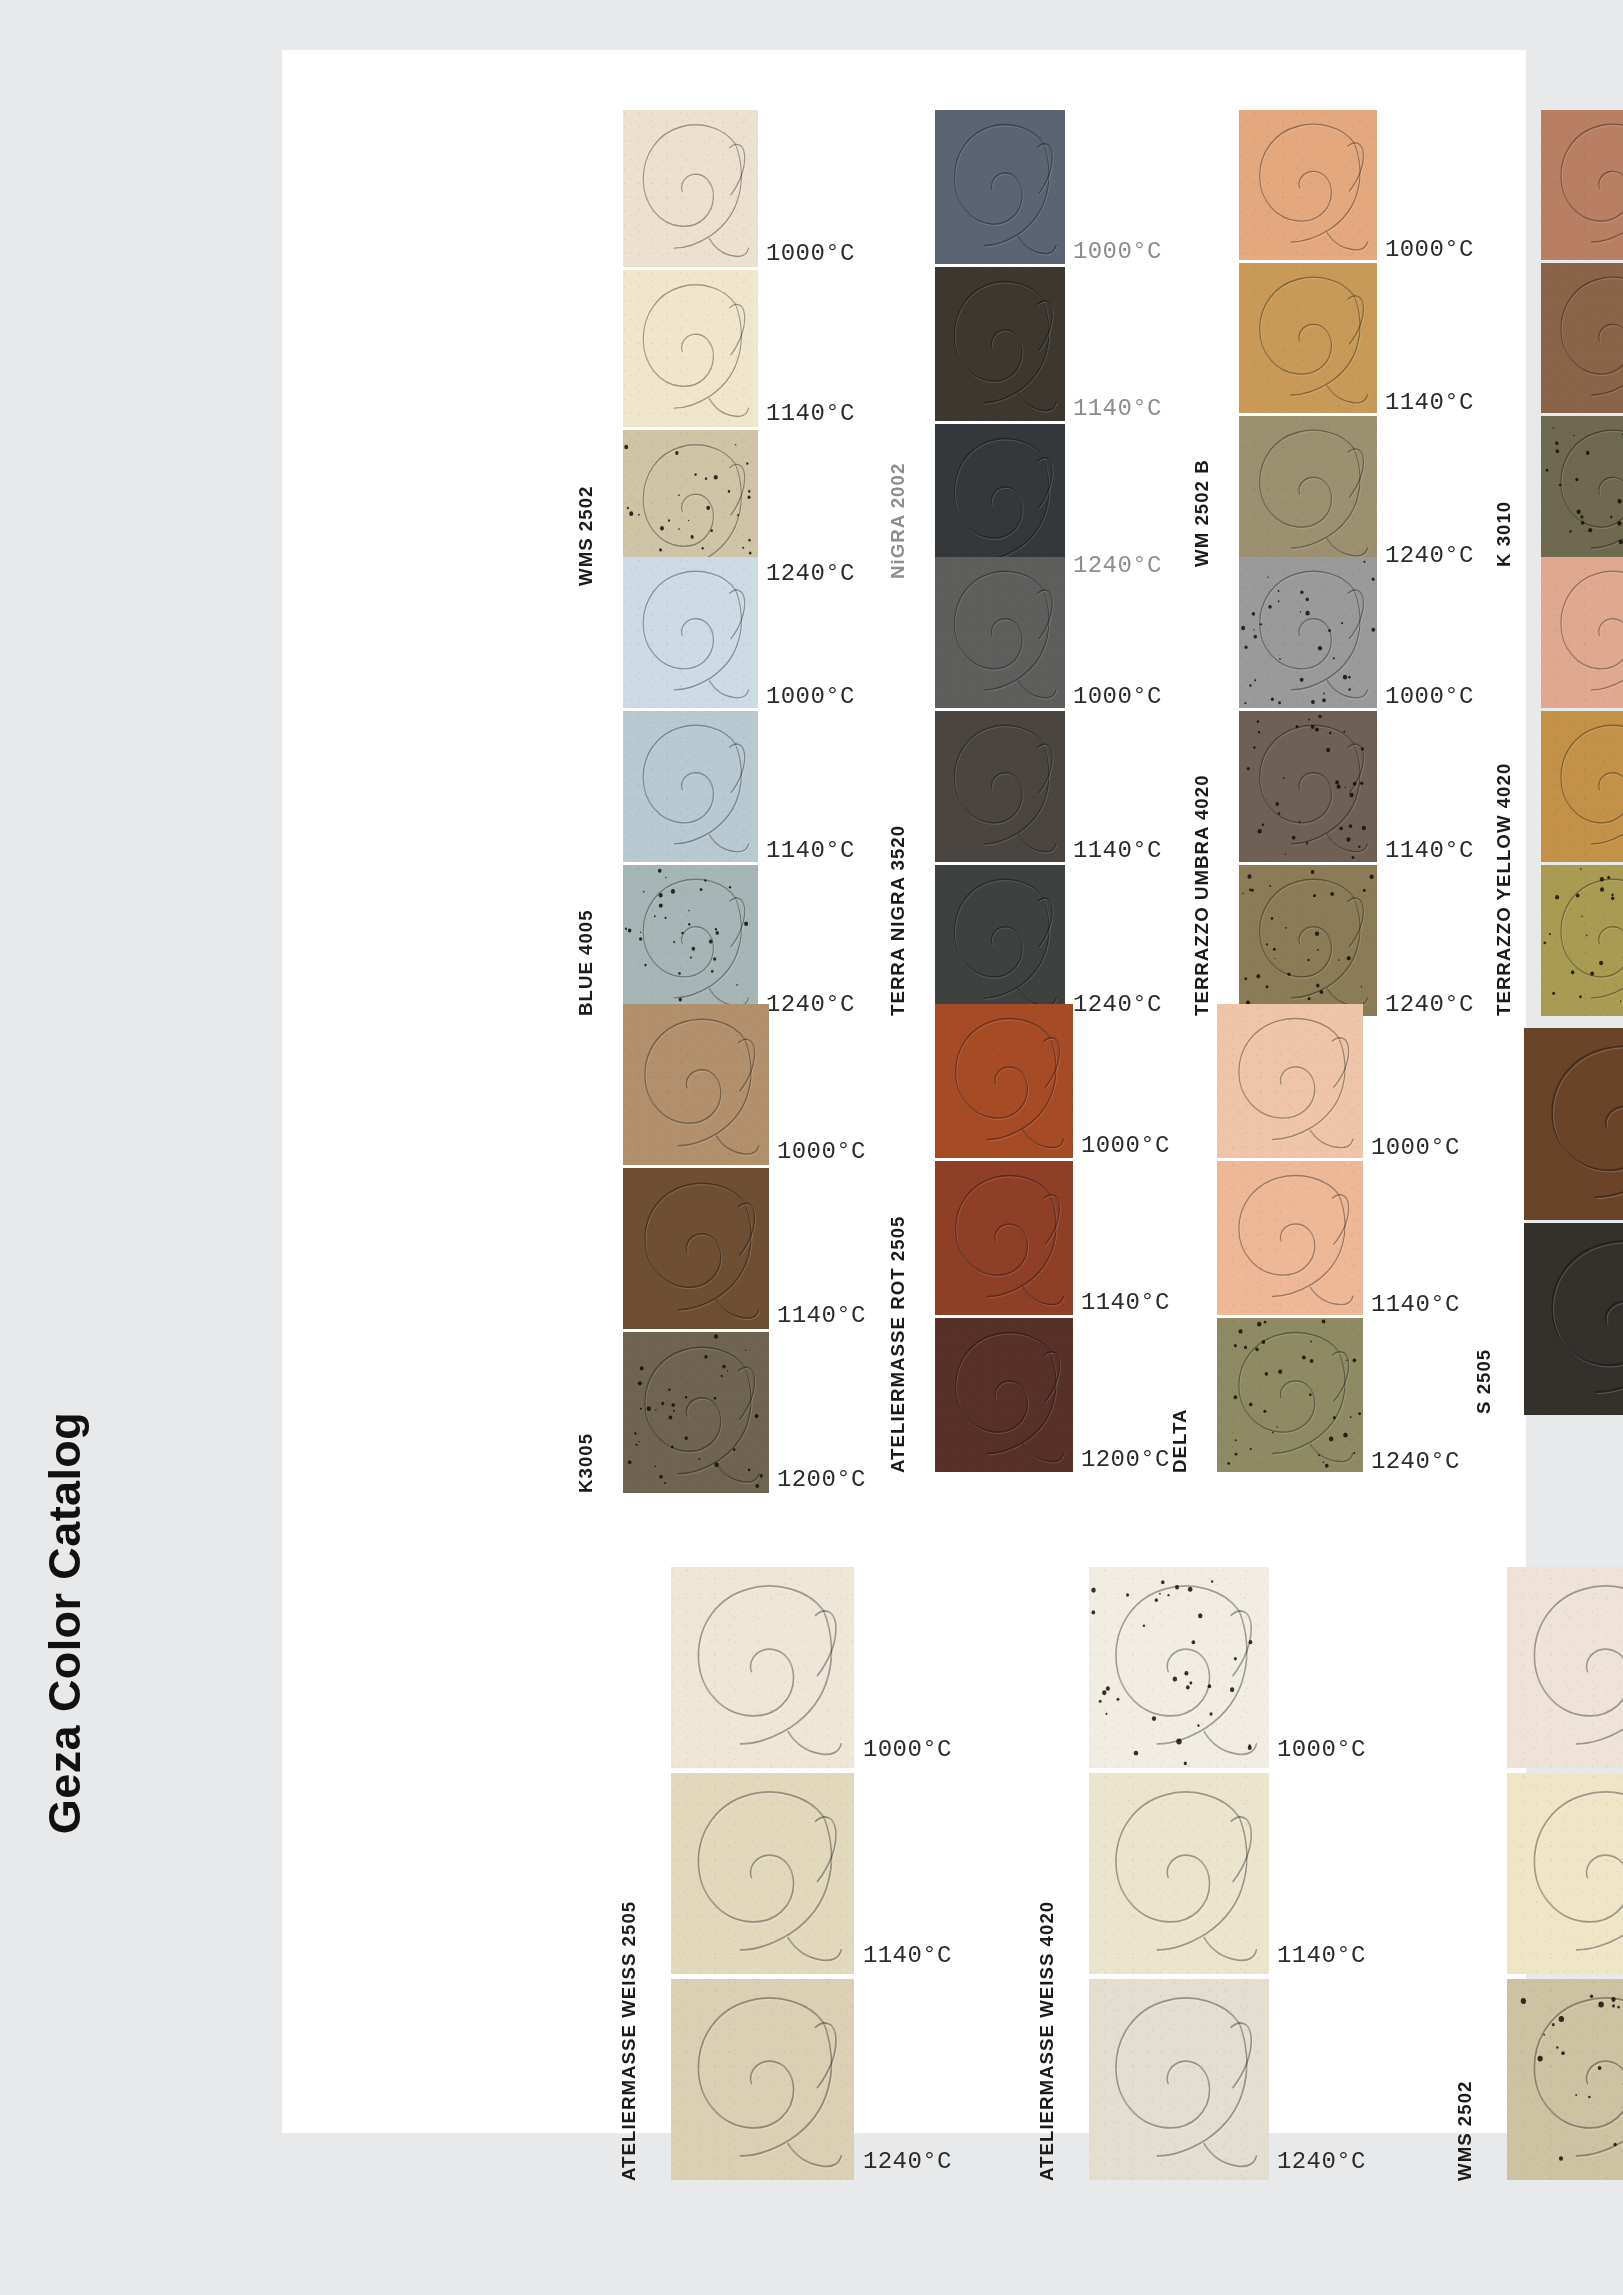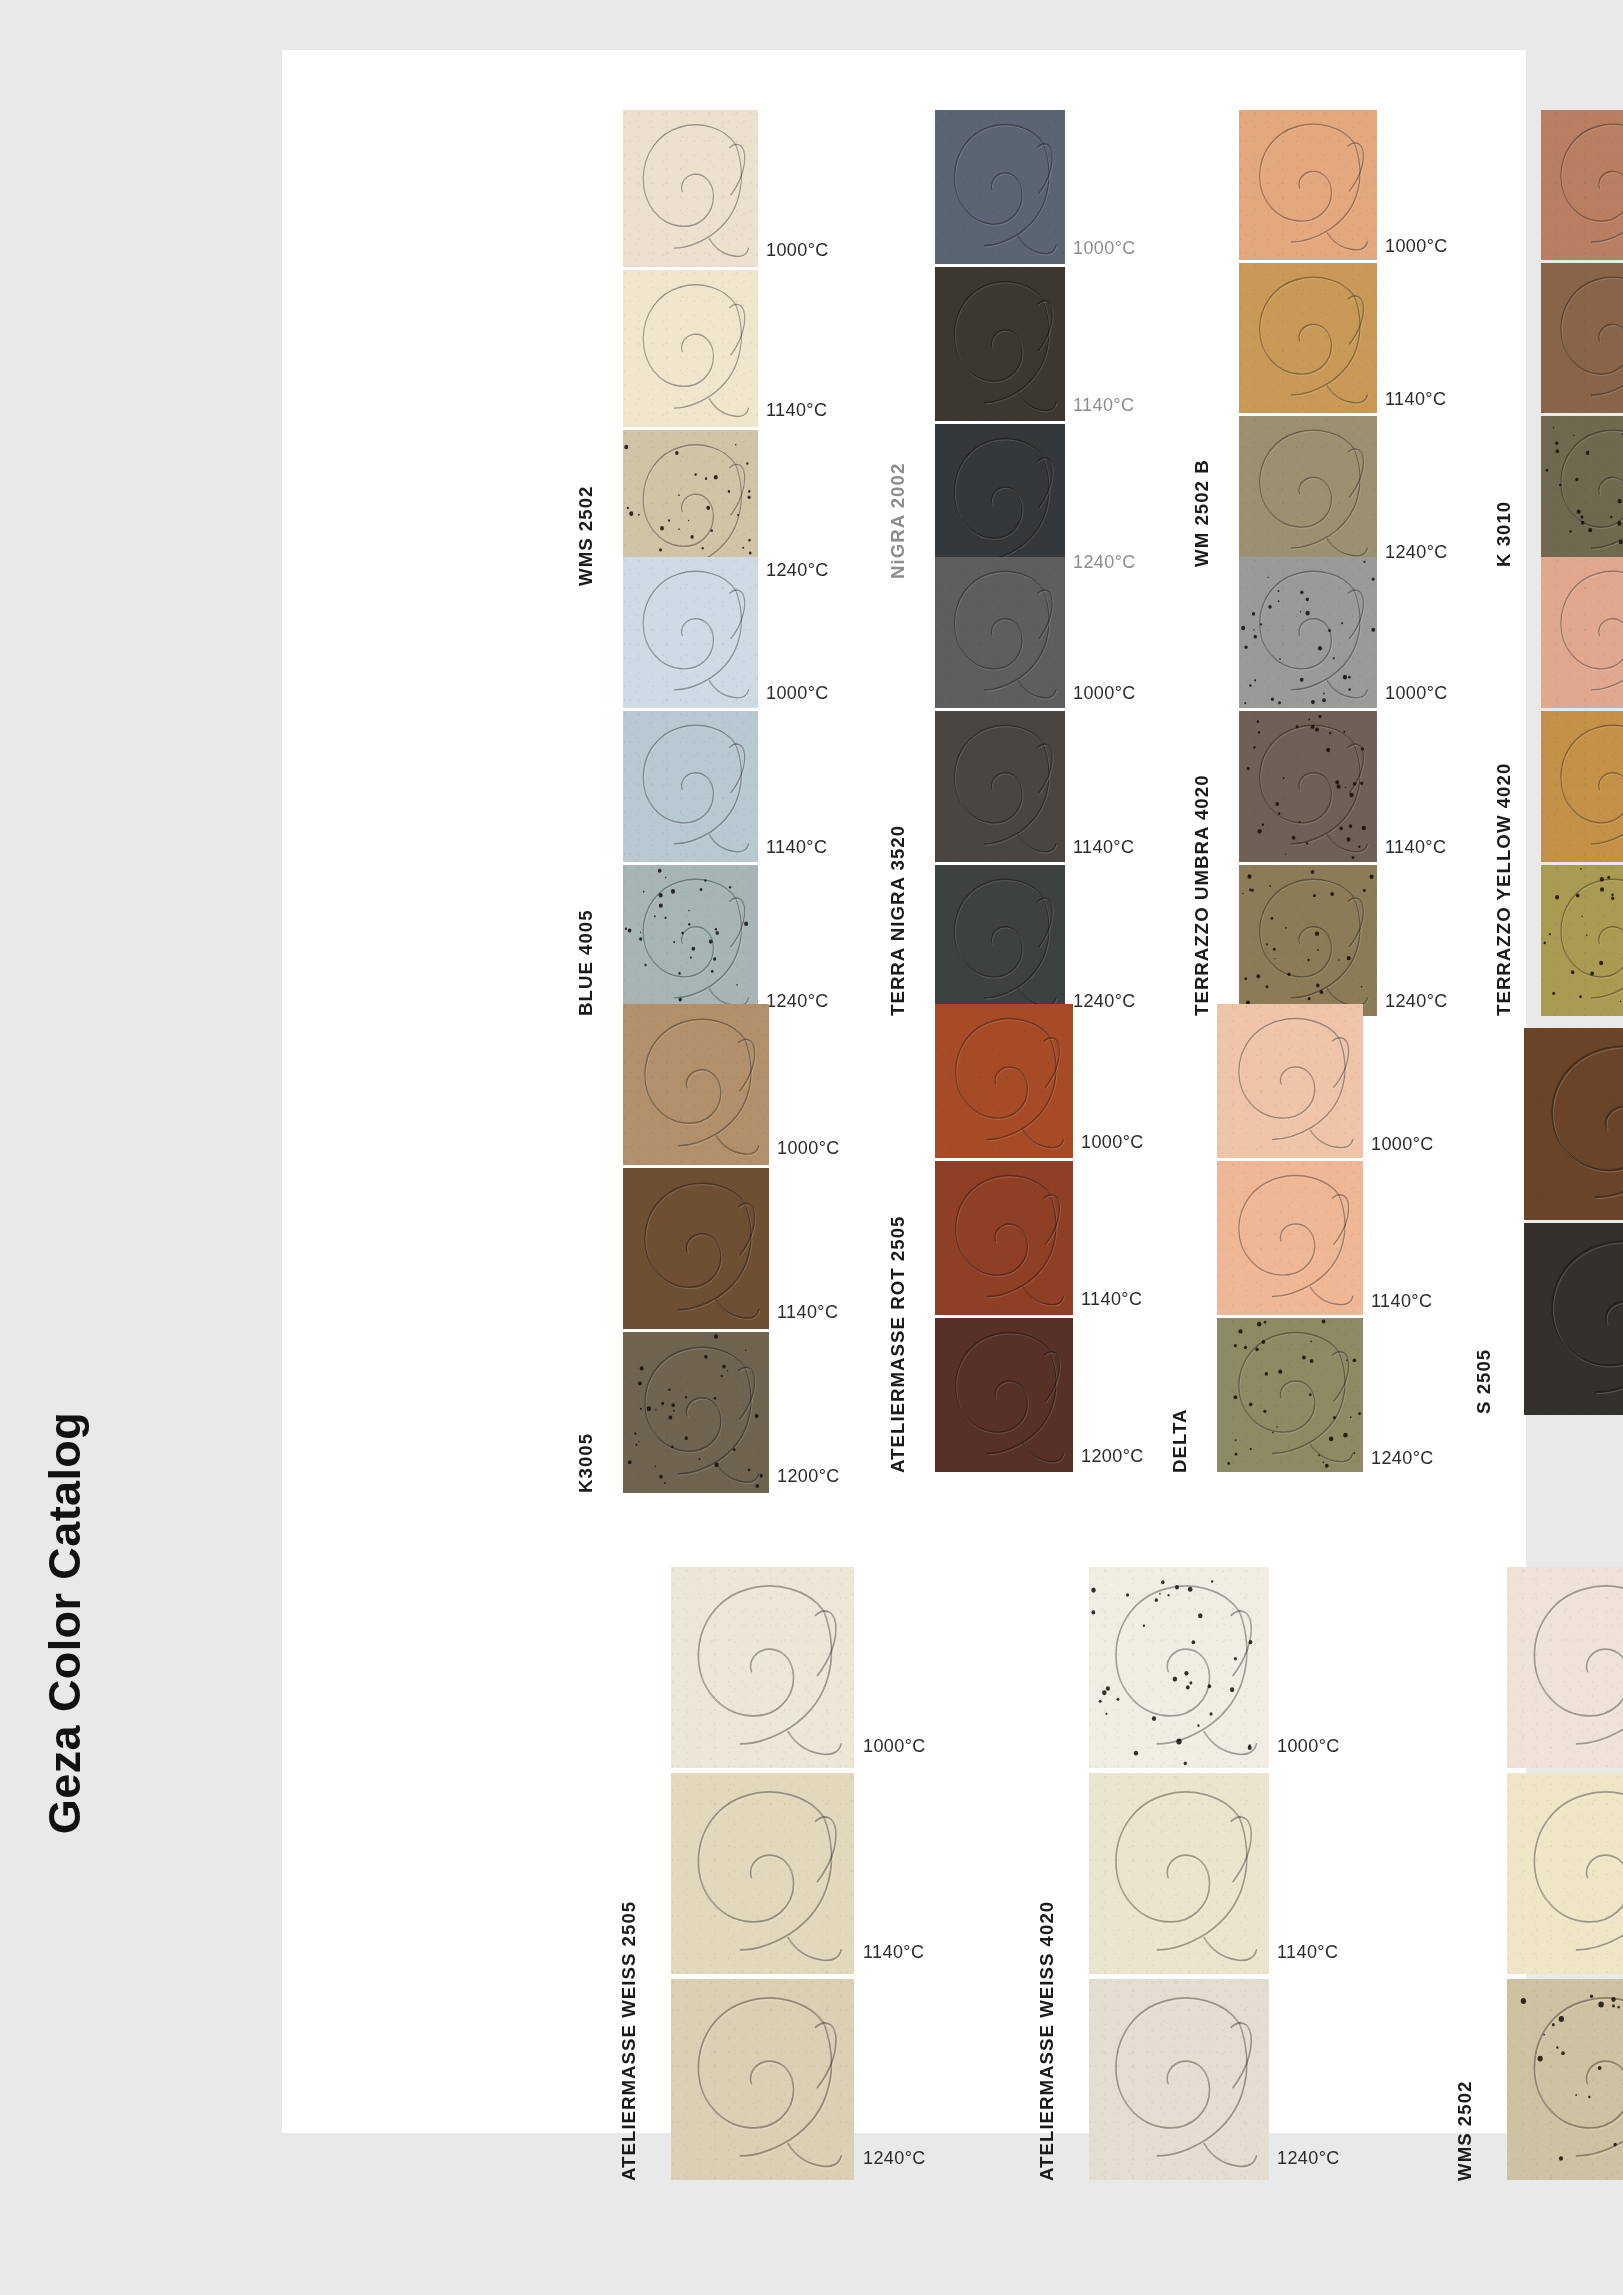--- a/index.html
+++ b/index.html
@@ -49,22 +49,22 @@
       radial-gradient(circle at 38% 66%, rgba(0,0,0,.18) 0.5px, transparent 1px),
       radial-gradient(circle at 71% 18%, rgba(0,0,0,.20) 0.5px, transparent 1px),
       radial-gradient(circle at 86% 74%, rgba(0,0,0,.16) 0.5px, transparent 1px),
       radial-gradient(circle at 55% 41%, rgba(255,255,255,.25) 0.6px, transparent 1.1px),
       radial-gradient(circle at 24% 87%, rgba(255,255,255,.20) 0.6px, transparent 1.1px);
     background-size:14px 14px,18.7px 18.7px,23.5px 23.5px,15.4px 15.4px,17px 17px,22px 22px;
   }
   .tile svg{position:absolute;inset:0;width:100%;height:100%;}
   .temp{
     position:absolute;
-    font-size:18px;color:#2b2b2b;letter-spacing:0.4px;white-space:nowrap;
-    font-family:Liberation Sans, sans-serif;
+    font-size:24px;color:#2b2b2b;letter-spacing:0.4px;white-space:nowrap;
+    font-family:Liberation Mono, monospace;
   }
   .temp.gray{color:#8d8d8d;}
 </style>
 </head>
 <body>
 
 <div id="page"></div>
 
 <div id="title-wrap">
   <div id="catalog-title">Geza Color Catalog</div>

